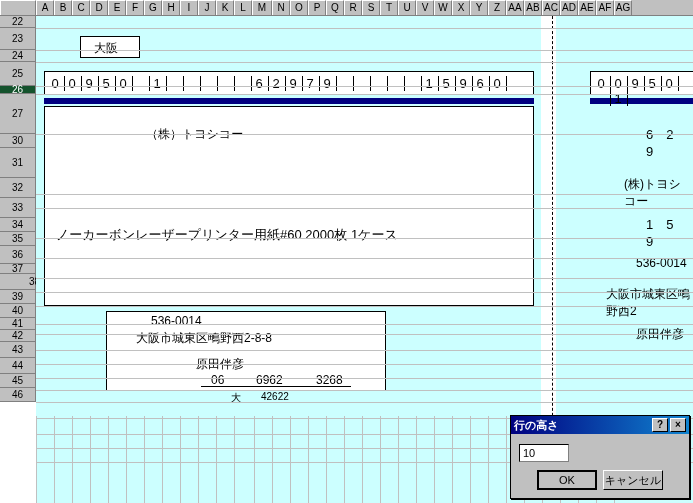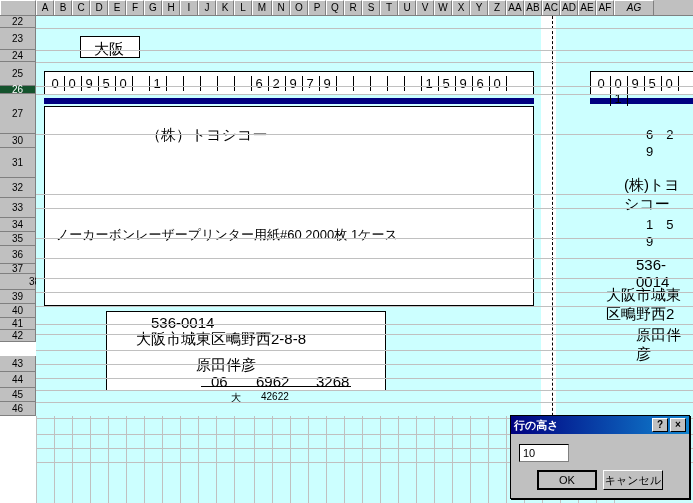--- a/index.html
+++ b/index.html
@@ -9,21 +9,21 @@
 .colheaders { display: flex; height: 16px; background: #c0c0c0; border-bottom: 1px solid #808080; }
 .colh { border-right: 1px solid #808080; border-top: 1px solid #fff; border-left: 1px solid #fff; text-align: center; font-size: 10px; line-height: 14px; background: #c0c0c0; }
 .rowheaders { position: absolute; left: 0; top: 16px; width: 36px; }
 .rowh { border-bottom: 1px solid #808080; border-right: 1px solid #808080; text-align: center; font-size: 10px; background: #c0c0c0; display: flex; align-items: center; justify-content: center; }
 .rowh.sel { background: #14532d; color: #fff; }
 
 .grid { position: absolute; left: 36px; top: 16px; right: 0; bottom: 0; }
 .cellbg { position: absolute; background: #ccffff; }
 .gridline { position: absolute; background: #c0c0c0; }
 .bline { position: absolute; background: #000; }
-.celltext { position: absolute; font-size: 15px; }
+.celltext { position: absolute; font-size: 12px; }
 
 .dialog { position: absolute; left: 510px; top: 415px; width: 180px; background: #c0c0c0; border: 1px solid #000; box-shadow: 1px 1px 0 #000; }
 .dlg-title { background: linear-gradient(to right, #000080, #1084d0); color: #fff; height: 18px; display: flex; align-items: center; padding: 9px 3px; font-size: 11px; font-weight: bold; }
 .dlg-title .sp { flex: 1; }
 .dlg-title .tbtn { width: 16px; height: 14px; background: #c0c0c0; border: 1px solid #fff; border-right-color: #000; border-bottom-color: #000; text-align: center; line-height: 11px; font-size: 10px; font-weight: bold; color: #000; margin-left: 2px; }
 .dlg-body { padding: 10px 8px 8px; }
 .dlg-row { display: flex; align-items: center; margin-bottom: 8px; }
 .dlg-input { width: 50px; height: 18px; border: 1px solid #808080; border-top-color: #000; border-left-color: #000; background: #fff; padding: 0 3px; font-size: 11px; }
 .dlg-btns { display: flex; gap: 6px; justify-content: center; }
 .dlg-btn { min-width: 60px; height: 20px; background: #c0c0c0; border: 1px solid #fff; border-right-color: #000; border-bottom-color: #000; font-size: 11px; cursor: pointer; }
@@ -62,21 +62,21 @@
       <div class="colh" style="width: 18px;">W</div>
       <div class="colh" style="width: 18px;">X</div>
       <div class="colh" style="width: 18px;">Y</div>
       <div class="colh" style="width: 18px;">Z</div>
       <div class="colh" style="width: 18px;">AA</div>
       <div class="colh" style="width: 18px;">AB</div>
       <div class="colh" style="width: 18px;">AC</div>
       <div class="colh" style="width: 18px;">AD</div>
       <div class="colh" style="width: 18px;">AE</div>
       <div class="colh" style="width: 18px;">AF</div>
-      <div class="colh" style="width: 40px; font-style: italic;">AG</div>
+      <div class="colh" style="width: 18px;">AG</div>
     </div>
   <div class="rowheaders" id="rowheaders">
       <div class="rowh" style="height: 12px;">22</div>
       <div class="rowh" style="height: 22px;">23</div>
       <div class="rowh" style="height: 12px;">24</div>
       <div class="rowh" style="height: 24px;">25</div>
       <div class="rowh sel" style="height: 8px;">26</div>
       <div class="rowh" style="height: 40px;">27</div>
       <div class="rowh" style="height: 14px;">30</div>
       <div class="rowh" style="height: 30px;">31</div>
@@ -84,21 +84,21 @@
       <div class="rowh" style="height: 20px;">33</div>
       <div class="rowh" style="height: 14px;">34</div>
       <div class="rowh" style="height: 14px;">35</div>
       <div class="rowh" style="height: 18px;">36</div>
       <div class="rowh" style="height: 10px;">37</div>
       <div class="rowh" style="height: 16px; padding-left: 34px;">38</div>
       <div class="rowh" style="height: 14px;">39</div>
       <div class="rowh" style="height: 14px;">40</div>
       <div class="rowh" style="height: 12px;">41</div>
       <div class="rowh" style="height: 12px;">42</div>
-      <div class="rowh" style="height: 16px; margin-top: 14px;">43</div>
+      <div class="rowh" style="height: 16px;">43</div>
       <div class="rowh" style="height: 16px;">44</div>
       <div class="rowh" style="height: 14px;">45</div>
       <div class="rowh" style="height: 14px;">46</div>
     </div>
 
   <div class="grid">
 
     <div class="cellbg" style="left:0;top:0;width:505px;height:400px"></div>
     <div class="cellbg" style="left:0;top:400px;width:657px;height:90px"></div>
     <div class="cellbg" style="left:520px;top:0;width:200px;height:400px"></div>

